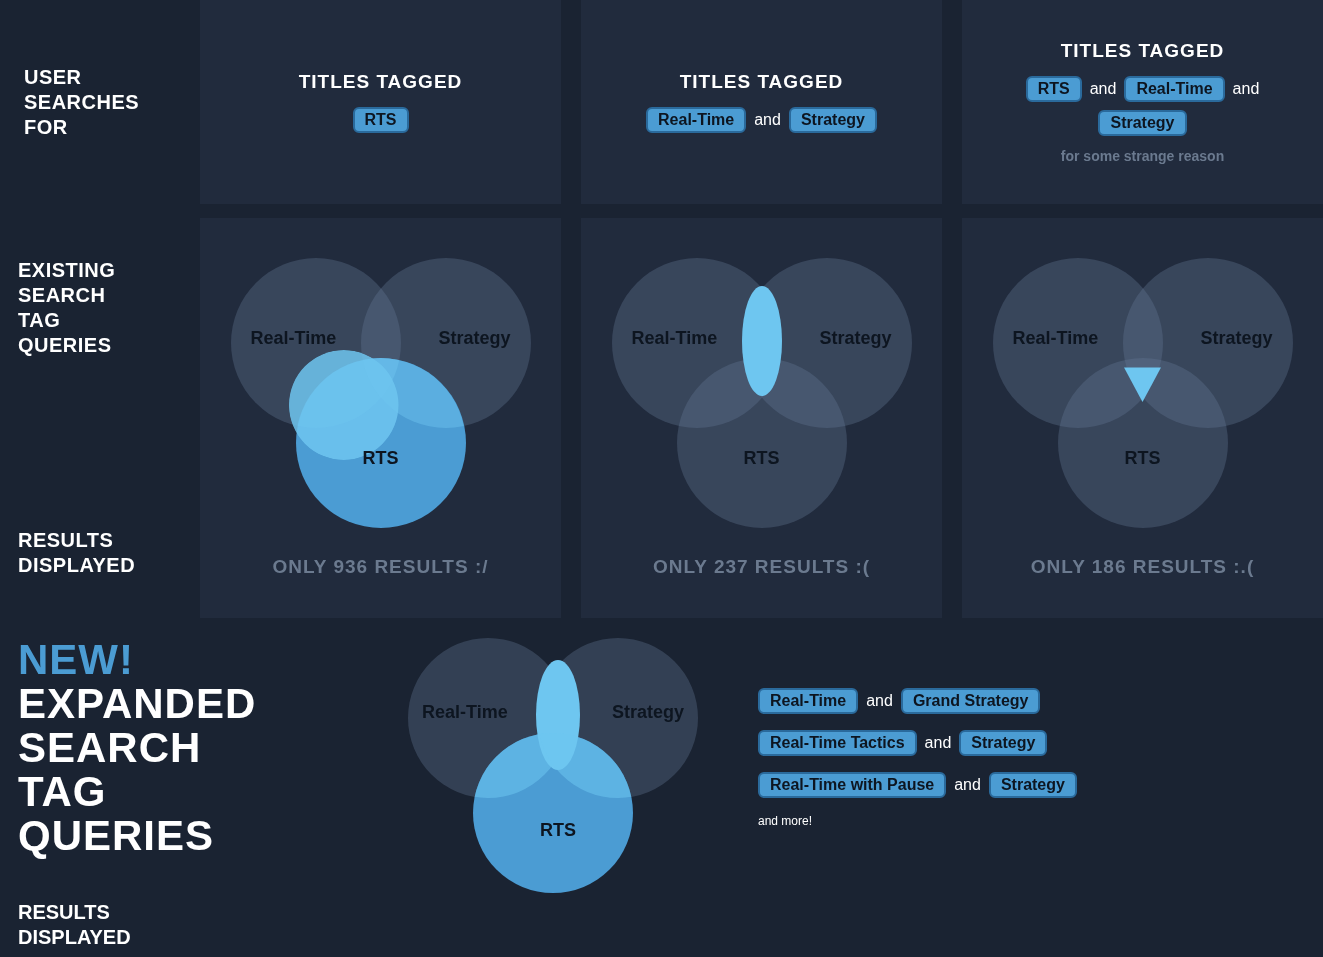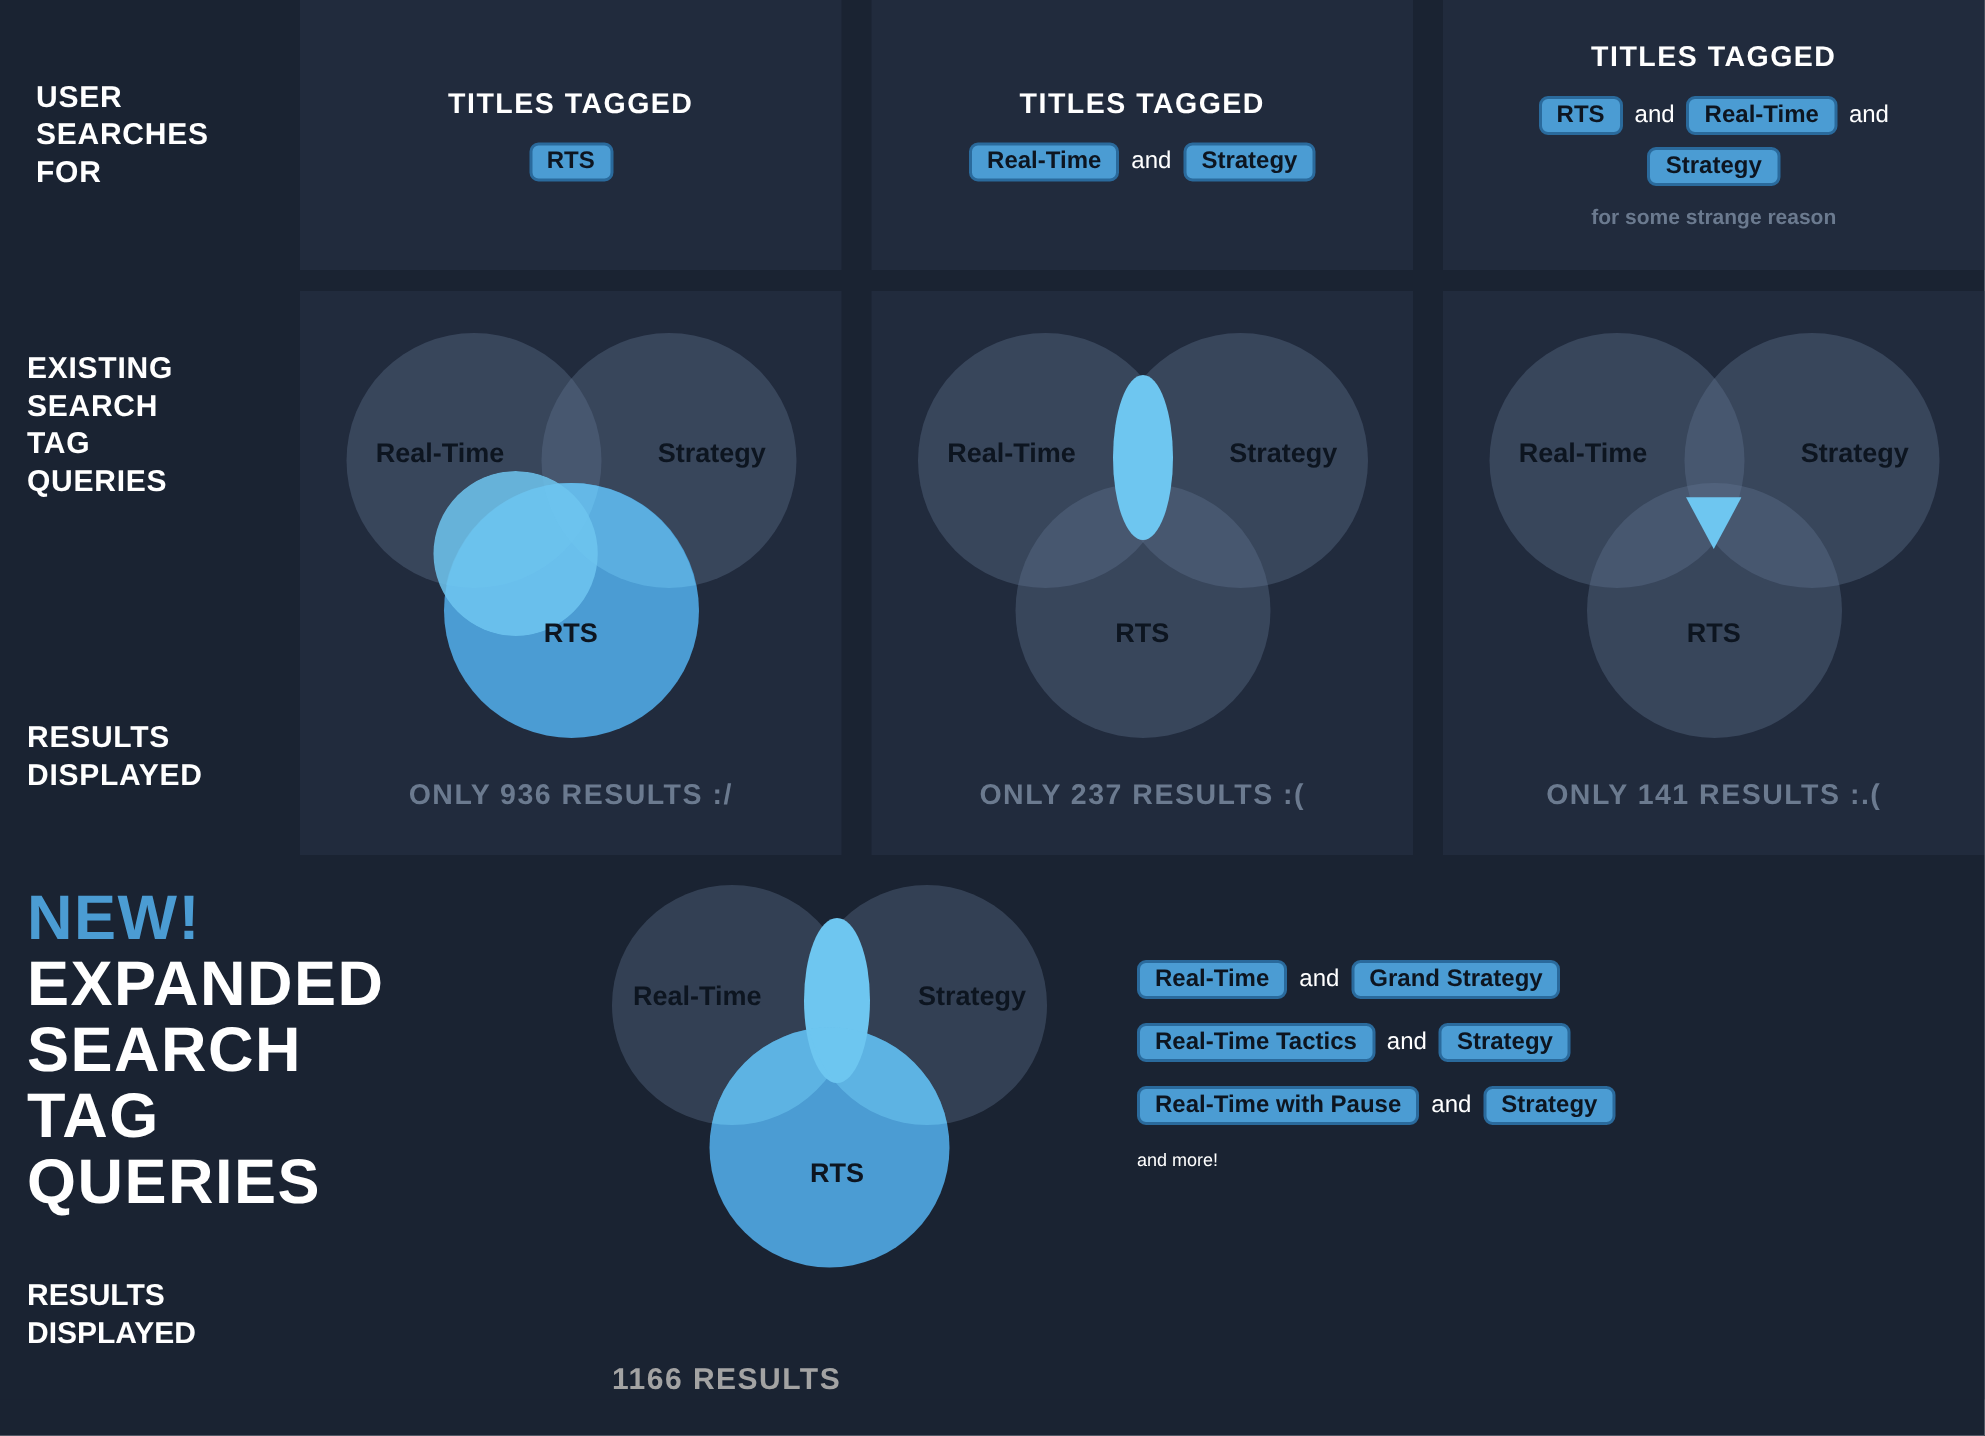--- a/index.html
+++ b/index.html
@@ -36,21 +36,21 @@
     line-height: 1.25;
     color: #fff;
     display: flex;
     flex-direction: column;
     justify-content: space-between;
   }
   .side-label-split .top { padding-top: 20px; }
   .side-label-split .bot { padding-bottom: 20px; }
   .cell {
     background: #212b3d;
-    padding: 28px 20px;
+    padding: 40px 20px;
     display: flex;
     flex-direction: column;
     align-items: center;
     justify-content: center;
   }
   .titles-tagged {
     font-weight: 700;
     font-size: 19px;
     letter-spacing: 1px;
     margin-bottom: 14px;
@@ -264,21 +264,21 @@
   <div class="cell">
     <div class="venn-wrap">
       <div class="circle c-left"></div>
       <div class="circle c-right"></div>
       <div class="circle c-bottom"></div>
       <div class="tri-center"></div>
       <div class="c-label-left">Real-Time</div>
       <div class="c-label-right">Strategy</div>
       <div class="c-label-bottom">RTS</div>
     </div>
-    <div class="result-text">ONLY 141 RESULTS :.(</div>
+    <div class="result-text">ONLY 186 RESULTS :.(</div>
   </div>
 </div>
 
 <div class="bottom">
   <div class="big-left">
     <h1>
       <span class="new">NEW!</span><br>
       <span class="rest">EXPANDED<br>SEARCH<br>TAG<br>QUERIES</span>
     </h1>
     <div class="results">RESULTS<br>DISPLAYED</div>

